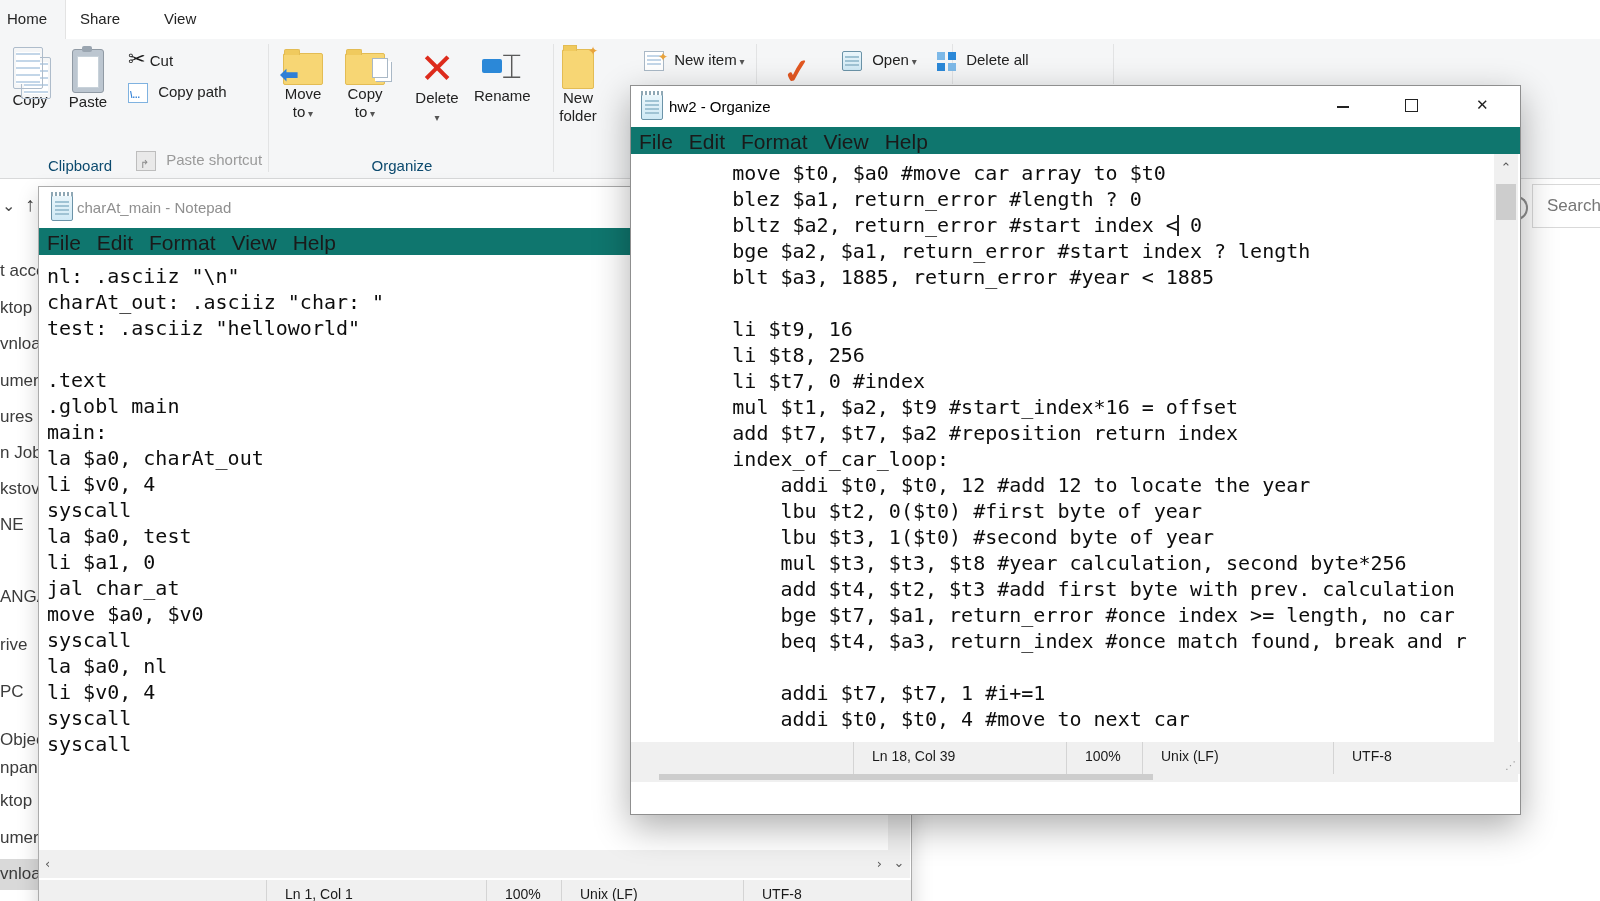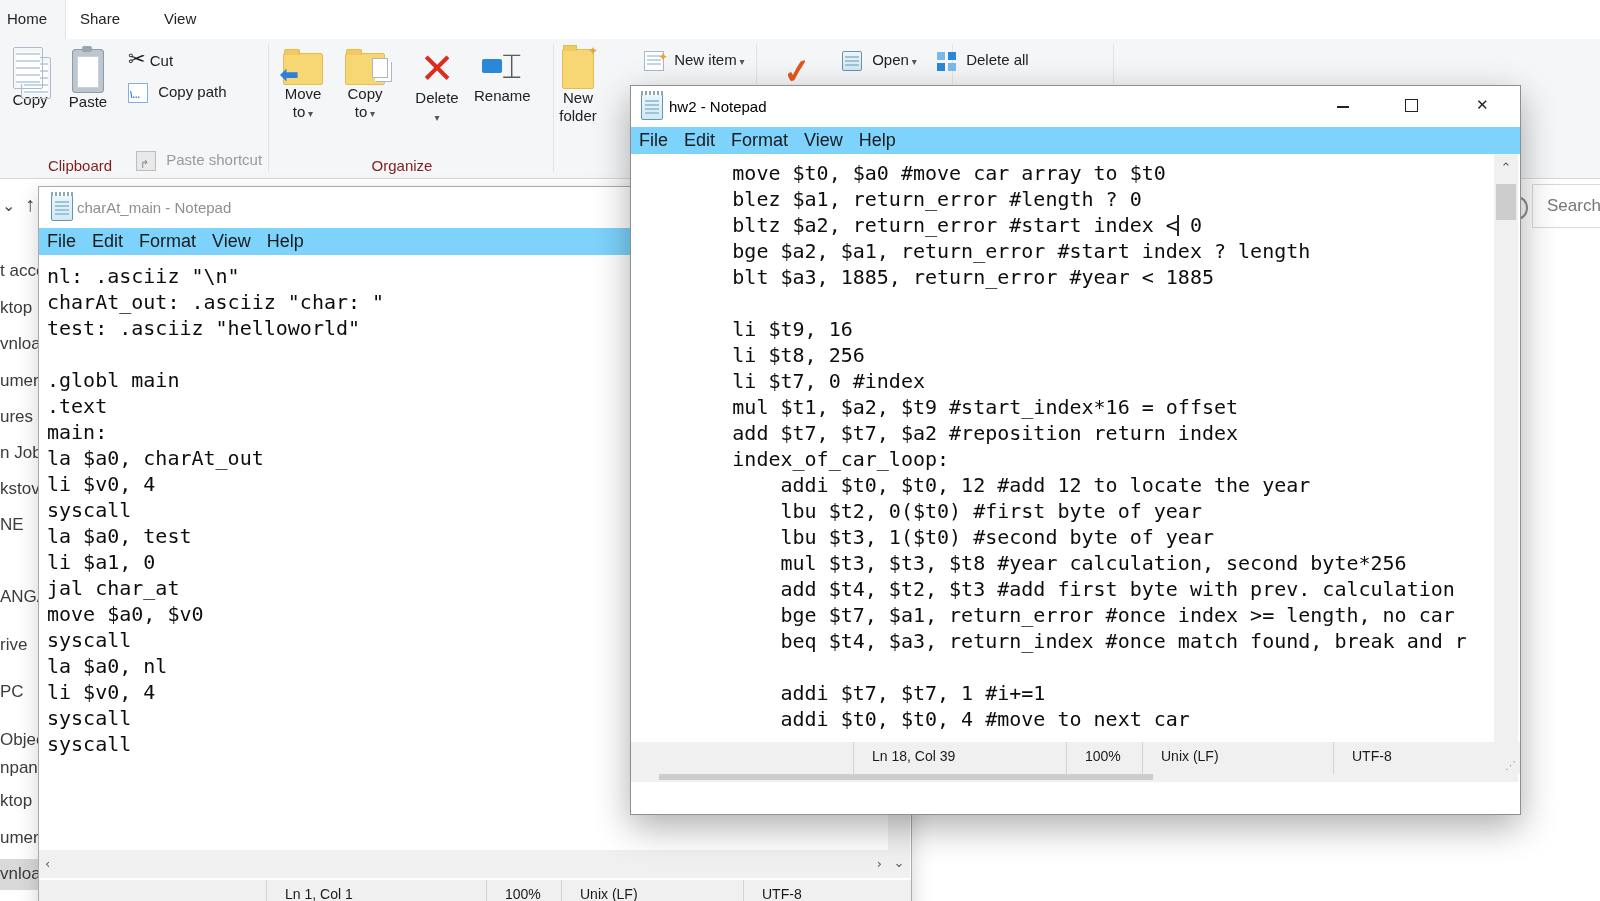--- a/index.html
+++ b/index.html
@@ -6,21 +6,21 @@
   #stage{position:relative;width:1600px;height:901px;background:#fff;overflow:hidden;
          font-family:"Liberation Sans",sans-serif;-webkit-font-smoothing:antialiased;}
   .abs{position:absolute;}
 
   
   #tabrow{left:0;top:0;width:1600px;height:39px;background:#fff;border-bottom:1px solid #e4e4e5;}
   .tab{position:absolute;top:0;height:38px;line-height:38px;font-size:15px;color:#242424;padding:0 18px;}
   .tab.sel{background:#f5f6f7;border-left:1px solid #e3e3e3;border-right:1px solid #e3e3e3;height:39px;}
   #ribbon{left:0;top:39px;width:1600px;height:139px;background:#f5f6f7;border-bottom:1px solid #d8d9da;}
   .vsep{position:absolute;top:5px;width:1px;height:128px;background:#e2e3e4;}
-  .grouplabel{position:absolute;top:118px;font-size:15px;color:#7f1d1d;text-align:center;width:120px;}
+  .grouplabel{position:absolute;top:118px;font-size:15px;color:#0c4a6e;text-align:center;width:120px;}
   .bigbtn{position:absolute;top:6px;text-align:center;font-size:15px;color:#222;}
   .biglabel{margin-top:0;line-height:18px;}
   .dd2::after{content:" ▾";font-size:10px;color:#555;}
   .smallrow{position:absolute;font-size:15px;color:#222;height:22px;line-height:22px;}
   .gray{color:#9a9a9a;}
   
   .pages{position:relative;width:34px;height:44px;}
   .pg{position:absolute;width:24px;height:32px;background:#fdfdfe;border:1px solid #aebccb;border-radius:2px;
       background-image:repeating-linear-gradient(#fff 0 5px,#c3d6e8 5px 7px);background-clip:content-box;padding:4px 2px;}
   .pg.b{left:8px;top:10px;} .pg.a{left:0;top:0;}
@@ -77,21 +77,21 @@
   .np-icon::before{content:"";position:absolute;left:-1px;top:-4px;right:-1px;height:4px;
            background:repeating-linear-gradient(90deg,#8fa8b5 0 2px,#fff 2px 4px);}
   .np-icon::after{content:"";position:absolute;left:3px;top:5px;right:3px;height:2px;background:#9fc3d4;
            box-shadow:0 4px 0 #9fc3d4,0 8px 0 #9fc3d4,0 12px 0 #9fc3d4;}
   .wtitle{position:absolute;left:38px;top:0;height:41px;line-height:41px;font-size:15px;color:#000;}
   .wtitle.inactive{color:#8f8f8f;}
   .winbtn{position:absolute;top:0;width:46px;height:41px;}
   .wb-min::before{content:"";position:absolute;left:16px;top:20px;width:12px;height:1.5px;background:#222;}
   .wb-max::before{content:"";position:absolute;left:16px;top:13px;width:11px;height:11px;border:1.5px solid #222;}
   .wb-close::before{content:"✕";position:absolute;left:15px;top:10px;font-size:15px;color:#222;}
-  .menubar{position:absolute;left:0;right:0;height:27px;background:#7dd3fc;font-size:18px;color:#1a1a1a;}
+  .menubar{position:absolute;left:0;right:0;height:27px;background:#0f766e;font-size:21px;color:#1a1a1a;}
   .menubar span{display:inline-block;padding:3px 8px;}
   .textarea{position:absolute;background:#fff;overflow:hidden;
             font-family:"DejaVu Sans Mono","Liberation Mono",monospace;font-size:20px;line-height:26px;color:#0d0d0d;}
   .code-line{white-space:pre;height:26px;}
   .caret{display:inline-block;width:2px;height:21px;background:#222;vertical-align:-4px;margin:0 -1px;}
   
   .sb{position:absolute;background:#f0f0f0;}
   .sb .thumb{position:absolute;background:#cdcdcd;}
   .sbarr{position:absolute;color:#5a5a5a;font-size:13px;text-align:center;font-family:"DejaVu Sans",sans-serif;}
   
@@ -223,22 +223,22 @@
     <div class="titlebar">
       <div class="np-icon" style="left:12px;top:8px;"></div>
       <div class="wtitle inactive">charAt_main - Notepad</div>
     </div>
     <div class="menubar" style="top:41px;" id="menu-charat"><span>File</span><span>Edit</span><span>Format</span><span>View</span><span>Help</span></div>
     <div class="textarea" style="left:0;top:72px;width:848px;height:591px;padding:4px 0 0 8px;" id="code-charat">
         <div class="code-line">nl: .asciiz "\n"</div>
         <div class="code-line">charAt_out: .asciiz "char: "</div>
         <div class="code-line">test: .asciiz "helloworld"</div>
         <div class="code-line">&nbsp;</div>
+        <div class="code-line">.text</div>
         <div class="code-line">.globl main</div>
-        <div class="code-line">.text</div>
         <div class="code-line">main:</div>
         <div class="code-line">la $a0, charAt_out</div>
         <div class="code-line">li $v0, 4</div>
         <div class="code-line">syscall</div>
         <div class="code-line">la $a0, test</div>
         <div class="code-line">li $a1, 0</div>
         <div class="code-line">jal char_at</div>
         <div class="code-line">move $a0, $v0</div>
         <div class="code-line">syscall</div>
         <div class="code-line">la $a0, nl</div>
@@ -258,21 +258,21 @@
       <div class="stseg" style="left:227px;width:220px;">Ln 1, Col 1</div>
       <div class="stseg" style="left:447px;width:75px;">100%</div>
       <div class="stseg" style="left:522px;width:182px;">Unix (LF)</div>
       <div class="stseg" style="left:704px;width:166px;">UTF-8</div>
     </div>
   </div>
 
   <div class="npwin" id="win-hw2">
     <div class="titlebar">
       <div class="np-icon" style="left:10px;top:8px;"></div>
-      <div class="wtitle">hw2 - Notepad</div>
+      <div class="wtitle">hw2 - Organize</div>
       <div class="winbtn wb-min" style="left:690px;"></div>
       <div class="winbtn wb-max" style="left:758px;"></div>
       <div class="winbtn wb-close" style="left:830px;"></div>
     </div>
     <div class="menubar" style="top:41px;" id="menu-hw2"><span>File</span><span>Edit</span><span>Format</span><span>View</span><span>Help</span></div>
     <div class="textarea" style="left:0;top:68px;width:858px;height:604px;padding:6px 0 0 5px;" id="code-hw2">
         <div class="code-line">        move $t0, $a0 #move car array to $t0</div>
         <div class="code-line">        blez $a1, return_error #length ? 0</div>
         <div class="code-line">        bltz $a2, return_error #start index &lt;<span class="caret"></span> 0</div>
         <div class="code-line">        bge $a2, $a1, return_error #start index ? length</div>

